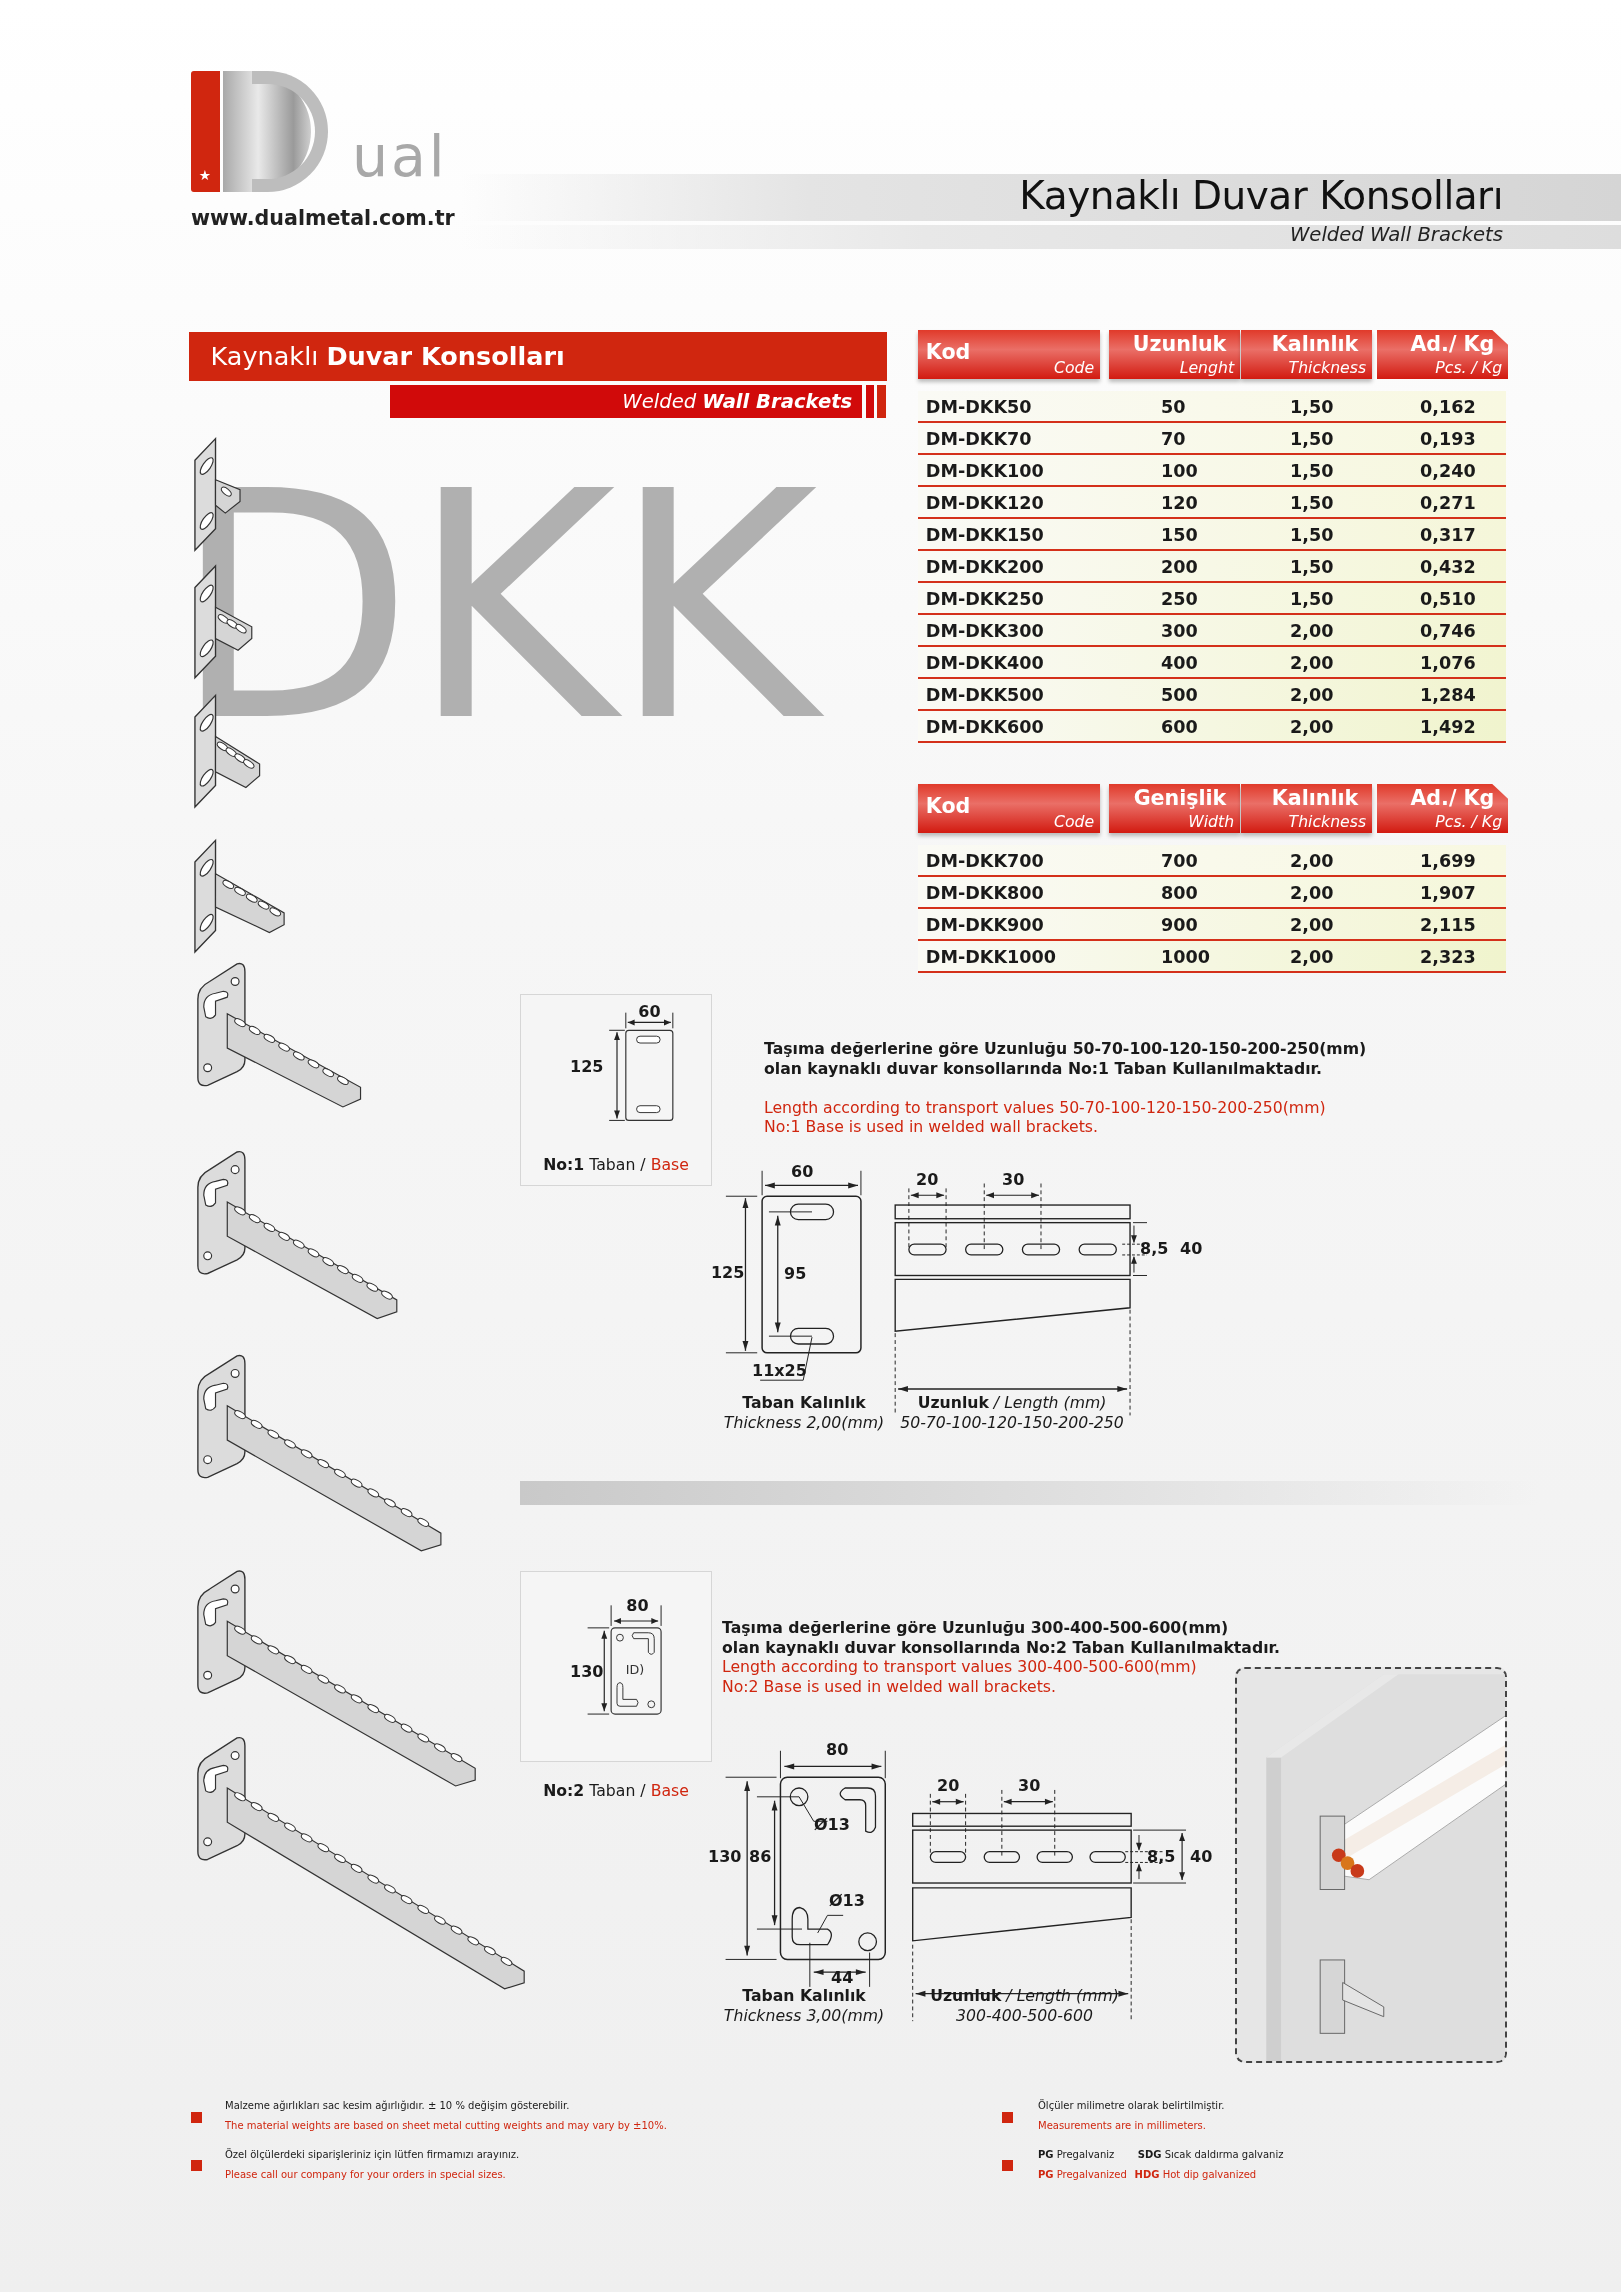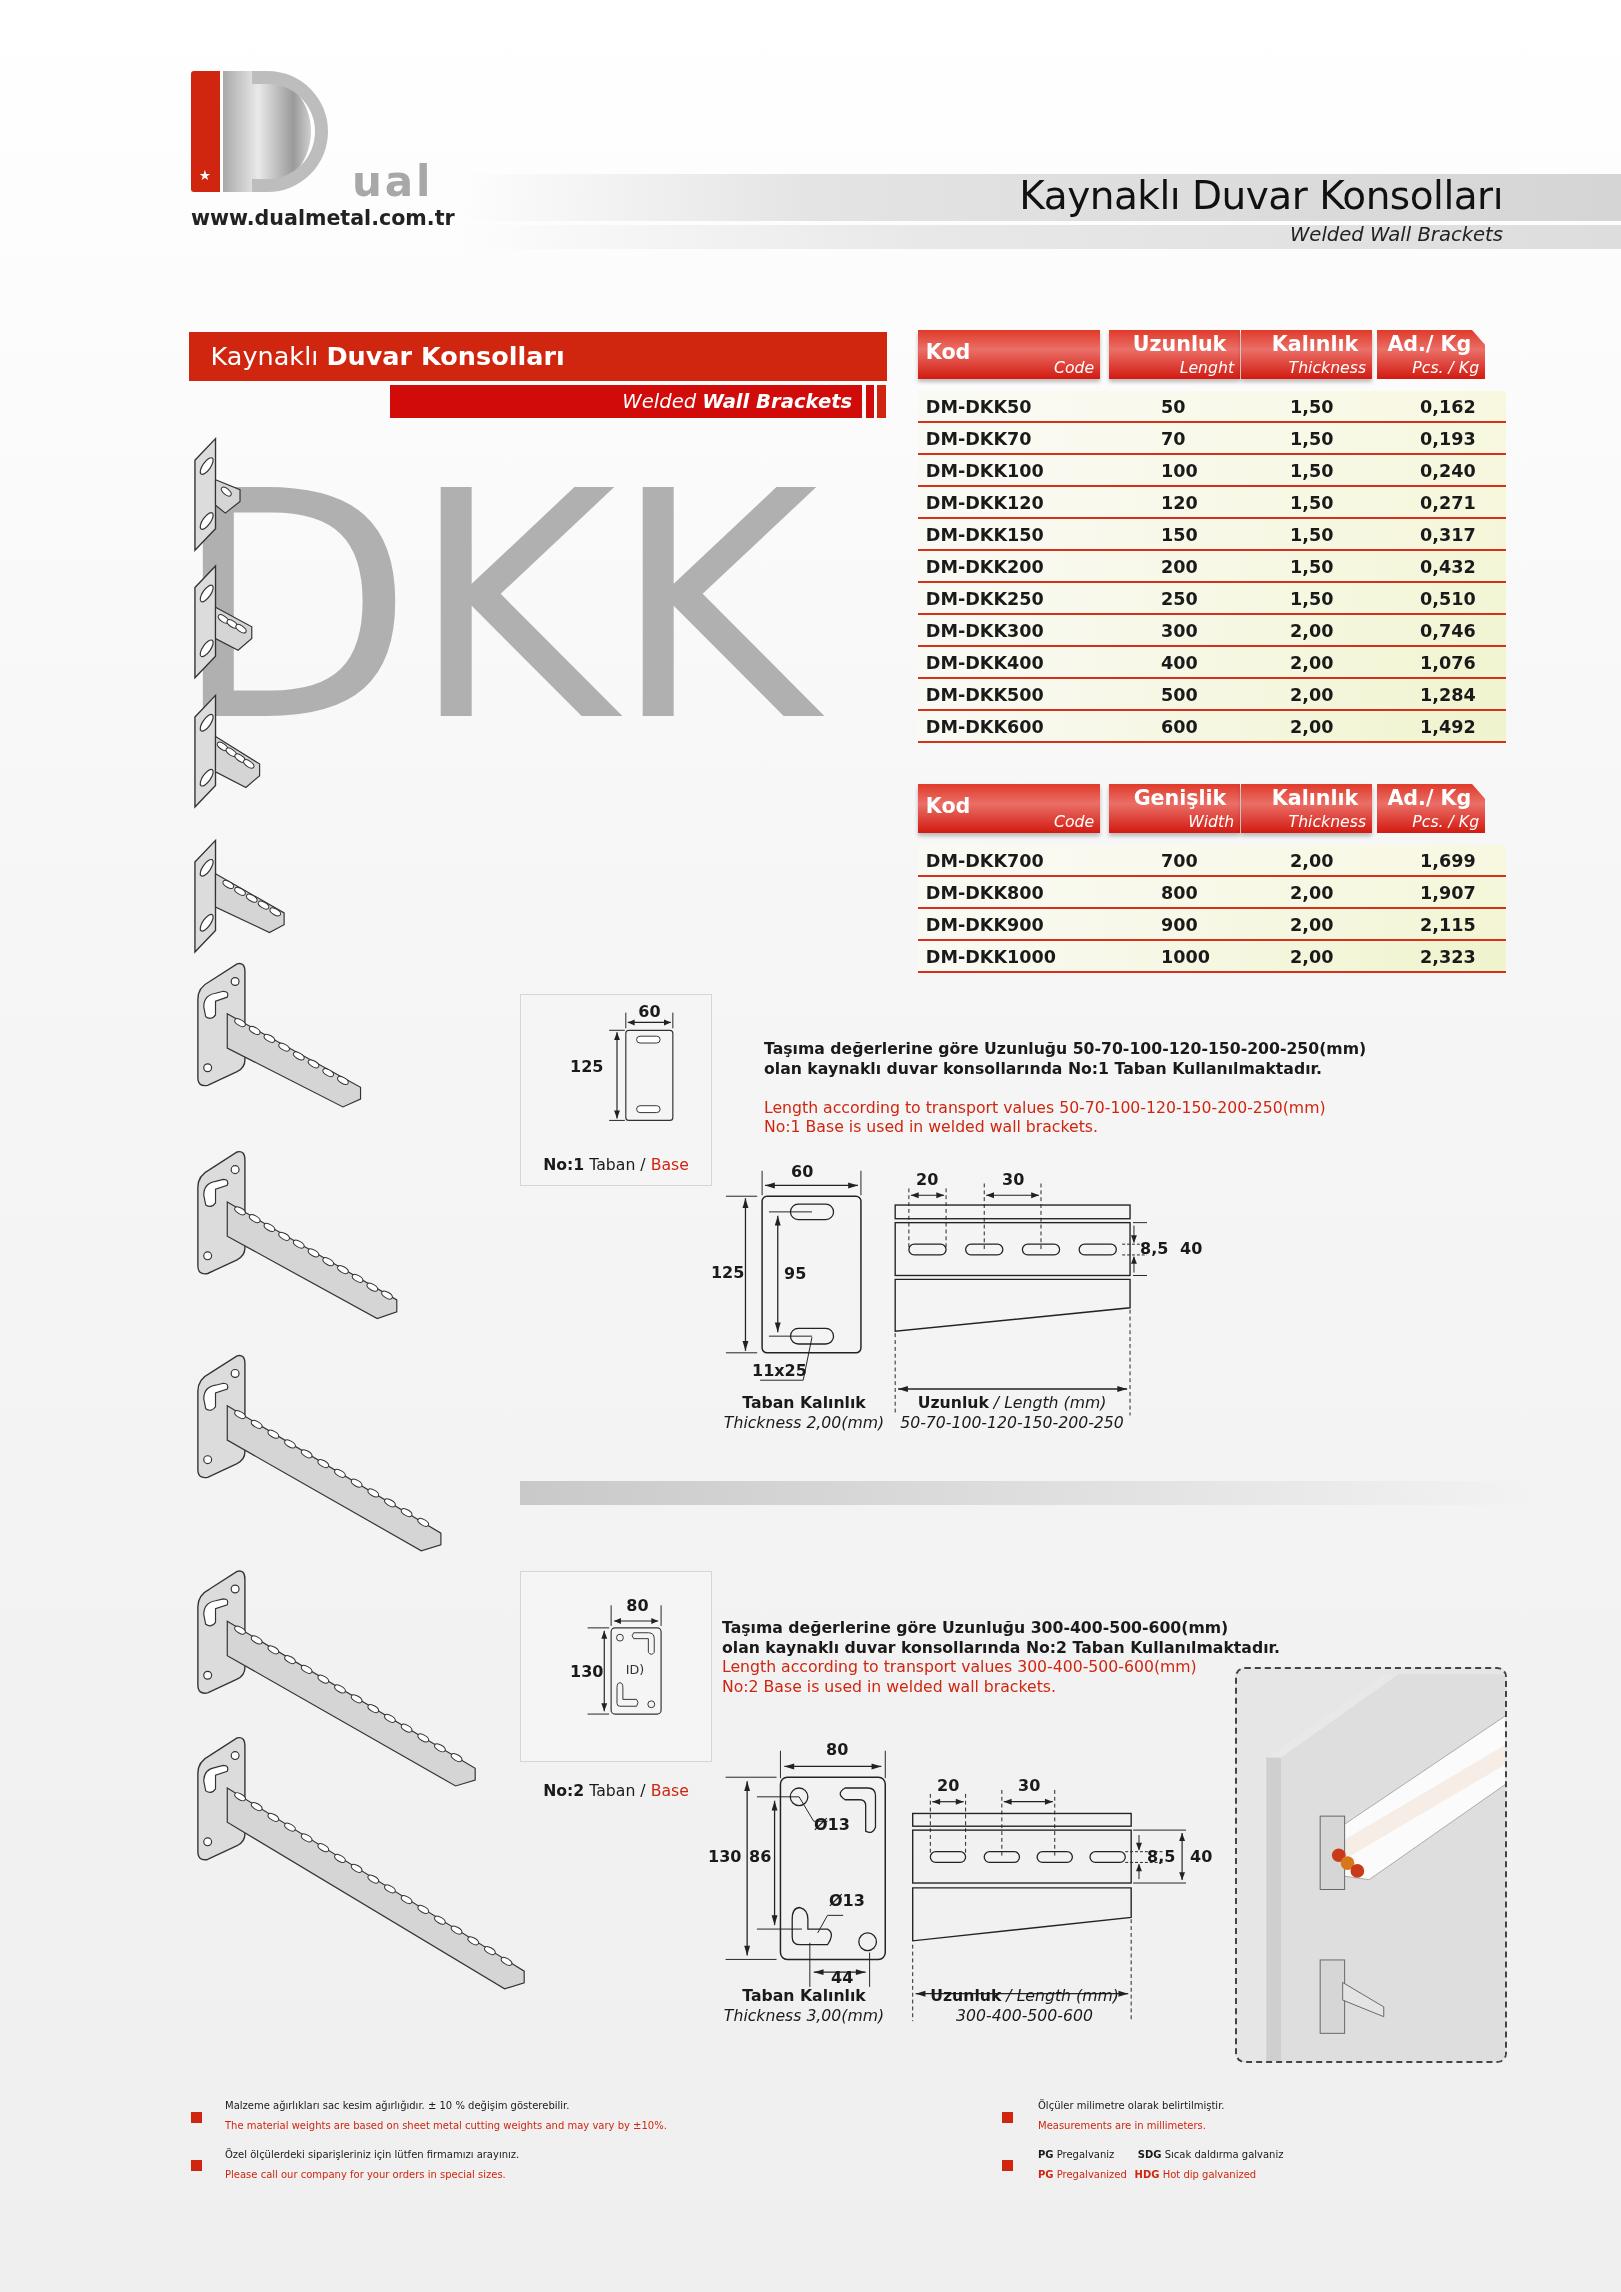--- a/index.html
+++ b/index.html
@@ -17,21 +17,21 @@
   .logo-box { left: 191px; top: 71px; width: 265px; height: 123px; }
   .logo-red { position: absolute; left: 0; top: 0; width: 29px; height: 121px; background: #d0260f; border-radius: 2.9px 0 0 2.9px; }
   .logo-star { position: absolute; left: 7.8px; top: 98px; color: #fff; font-size: 13.7px; line-height: 13.7px; }
   .logo-d { position: absolute; left: 32px; top: 0; width: 88px; height: 121px;
             background: linear-gradient(90deg,#a9a9a9,#e9e9e9 40%,#9a9a9a 80%,#cfcfcf);
             border-radius: 0 61px 61px 0; }
   .logo-d2 { position: absolute; left: 61px; top: 0; width: 76px; height: 121px;
             border: 13.7px solid #bdbdbd; border-left: none; border-radius: 0 61px 61px 0;
             background: transparent; }
   .logo-ual { position: absolute; left: 161px; top: 51px; font-family: "DejaVu Sans", sans-serif;
-              font-weight: bold; font-size: 42px; line-height: 69px; color: #a8a8a8; letter-spacing: 2.9px; margin-top: 25px; }
+              font-weight: normal; font-size: 57px; line-height: 69px; color: #a8a8a8; letter-spacing: 2.9px; }
   .site-url { left: 191px; top: 206px; font-family: "DejaVu Sans", sans-serif; font-weight: bold; font-size: 20.6px; color: #222; }
 
   .title-band { left: 461px; top: 174px; width: 1160px; height: 47px;
                 background: linear-gradient(90deg, rgba(230,230,230,0) 0%, #e4e4e4 30%, #d5d5d5 100%); }
   .subtitle-band { left: 461px; top: 225px; width: 1160px; height: 23.5px;
                 background: linear-gradient(90deg, rgba(230,230,230,0) 0%, #e8e8e8 40%, #dddddd 100%); }
   .main-title { right: 118px; top: 173px; font-family: "DejaVu Sans", sans-serif; font-size: 39px; color: #111; letter-spacing: -0.5px; }
   .main-subtitle { right: 118px; top: 223px; font-family: "DejaVu Sans", sans-serif; font-style: italic; font-size: 19.6px; color: #222; }
 
   
@@ -52,21 +52,21 @@
   .t-hcell { position: absolute; top: 0; height: 49px; color: #fff;
              background: linear-gradient(180deg, #e03a2a 0%, #ea6f67 40%, #d21a10 100%);
              box-shadow: 0 2.9px 3.9px rgba(0,0,0,0.25); }
   .t-hcell .h-tr { position: absolute; left: 7.8px; top: 5.9px; font-weight: bold; font-size: 20.6px; }
   .t-hcell .h-en { position: absolute; right: 5.9px; bottom: 2px; font-style: italic; font-size: 15.7px; }
   .t-hcell.c1 .h-tr { top: 9.8px; }
   .t-hcell.c2 .h-tr, .t-hcell.c3 .h-tr, .t-hcell.c4 .h-tr { left: auto; right: 13.7px; top: 2px; }
   .t-hcell.c1 { left: 0; width: 182px; }
   .t-hcell.c2 { left: 191px; width: 131px; }
   .t-hcell.c3 { left: 323px; width: 131px; clip-path: none; }
-  .t-hcell.c4 { left: 459px; width: 108px; clip-path: polygon(0 0, 88% 0, 100% 30%, 100% 100%, 0 100%); }
+  .t-hcell.c4 { left: 459px; width: 131px; clip-path: polygon(0 0, 88% 0, 100% 30%, 100% 100%, 0 100%); }
   .t-body { margin-top: 7.8px; }
   .t-row { position: relative; height: 32px; border-bottom: 2px solid #d4301a; }
   .t-row span { position: absolute; top: 5.9px; font-weight: bold; font-size: 17.6px; color: #1a1a1a; }
   .t-row .r-code { left: 7.8px; }
   .t-row .r-len { left: 243px; width: 98px; text-align: left; }
   .t-row .r-thk { left: 372px; }
   .t-row .r-kg { left: 502px; }
 
   .table1 { left: 918px; top: 330px; }
   .table2 { left: 918px; top: 784px; }

